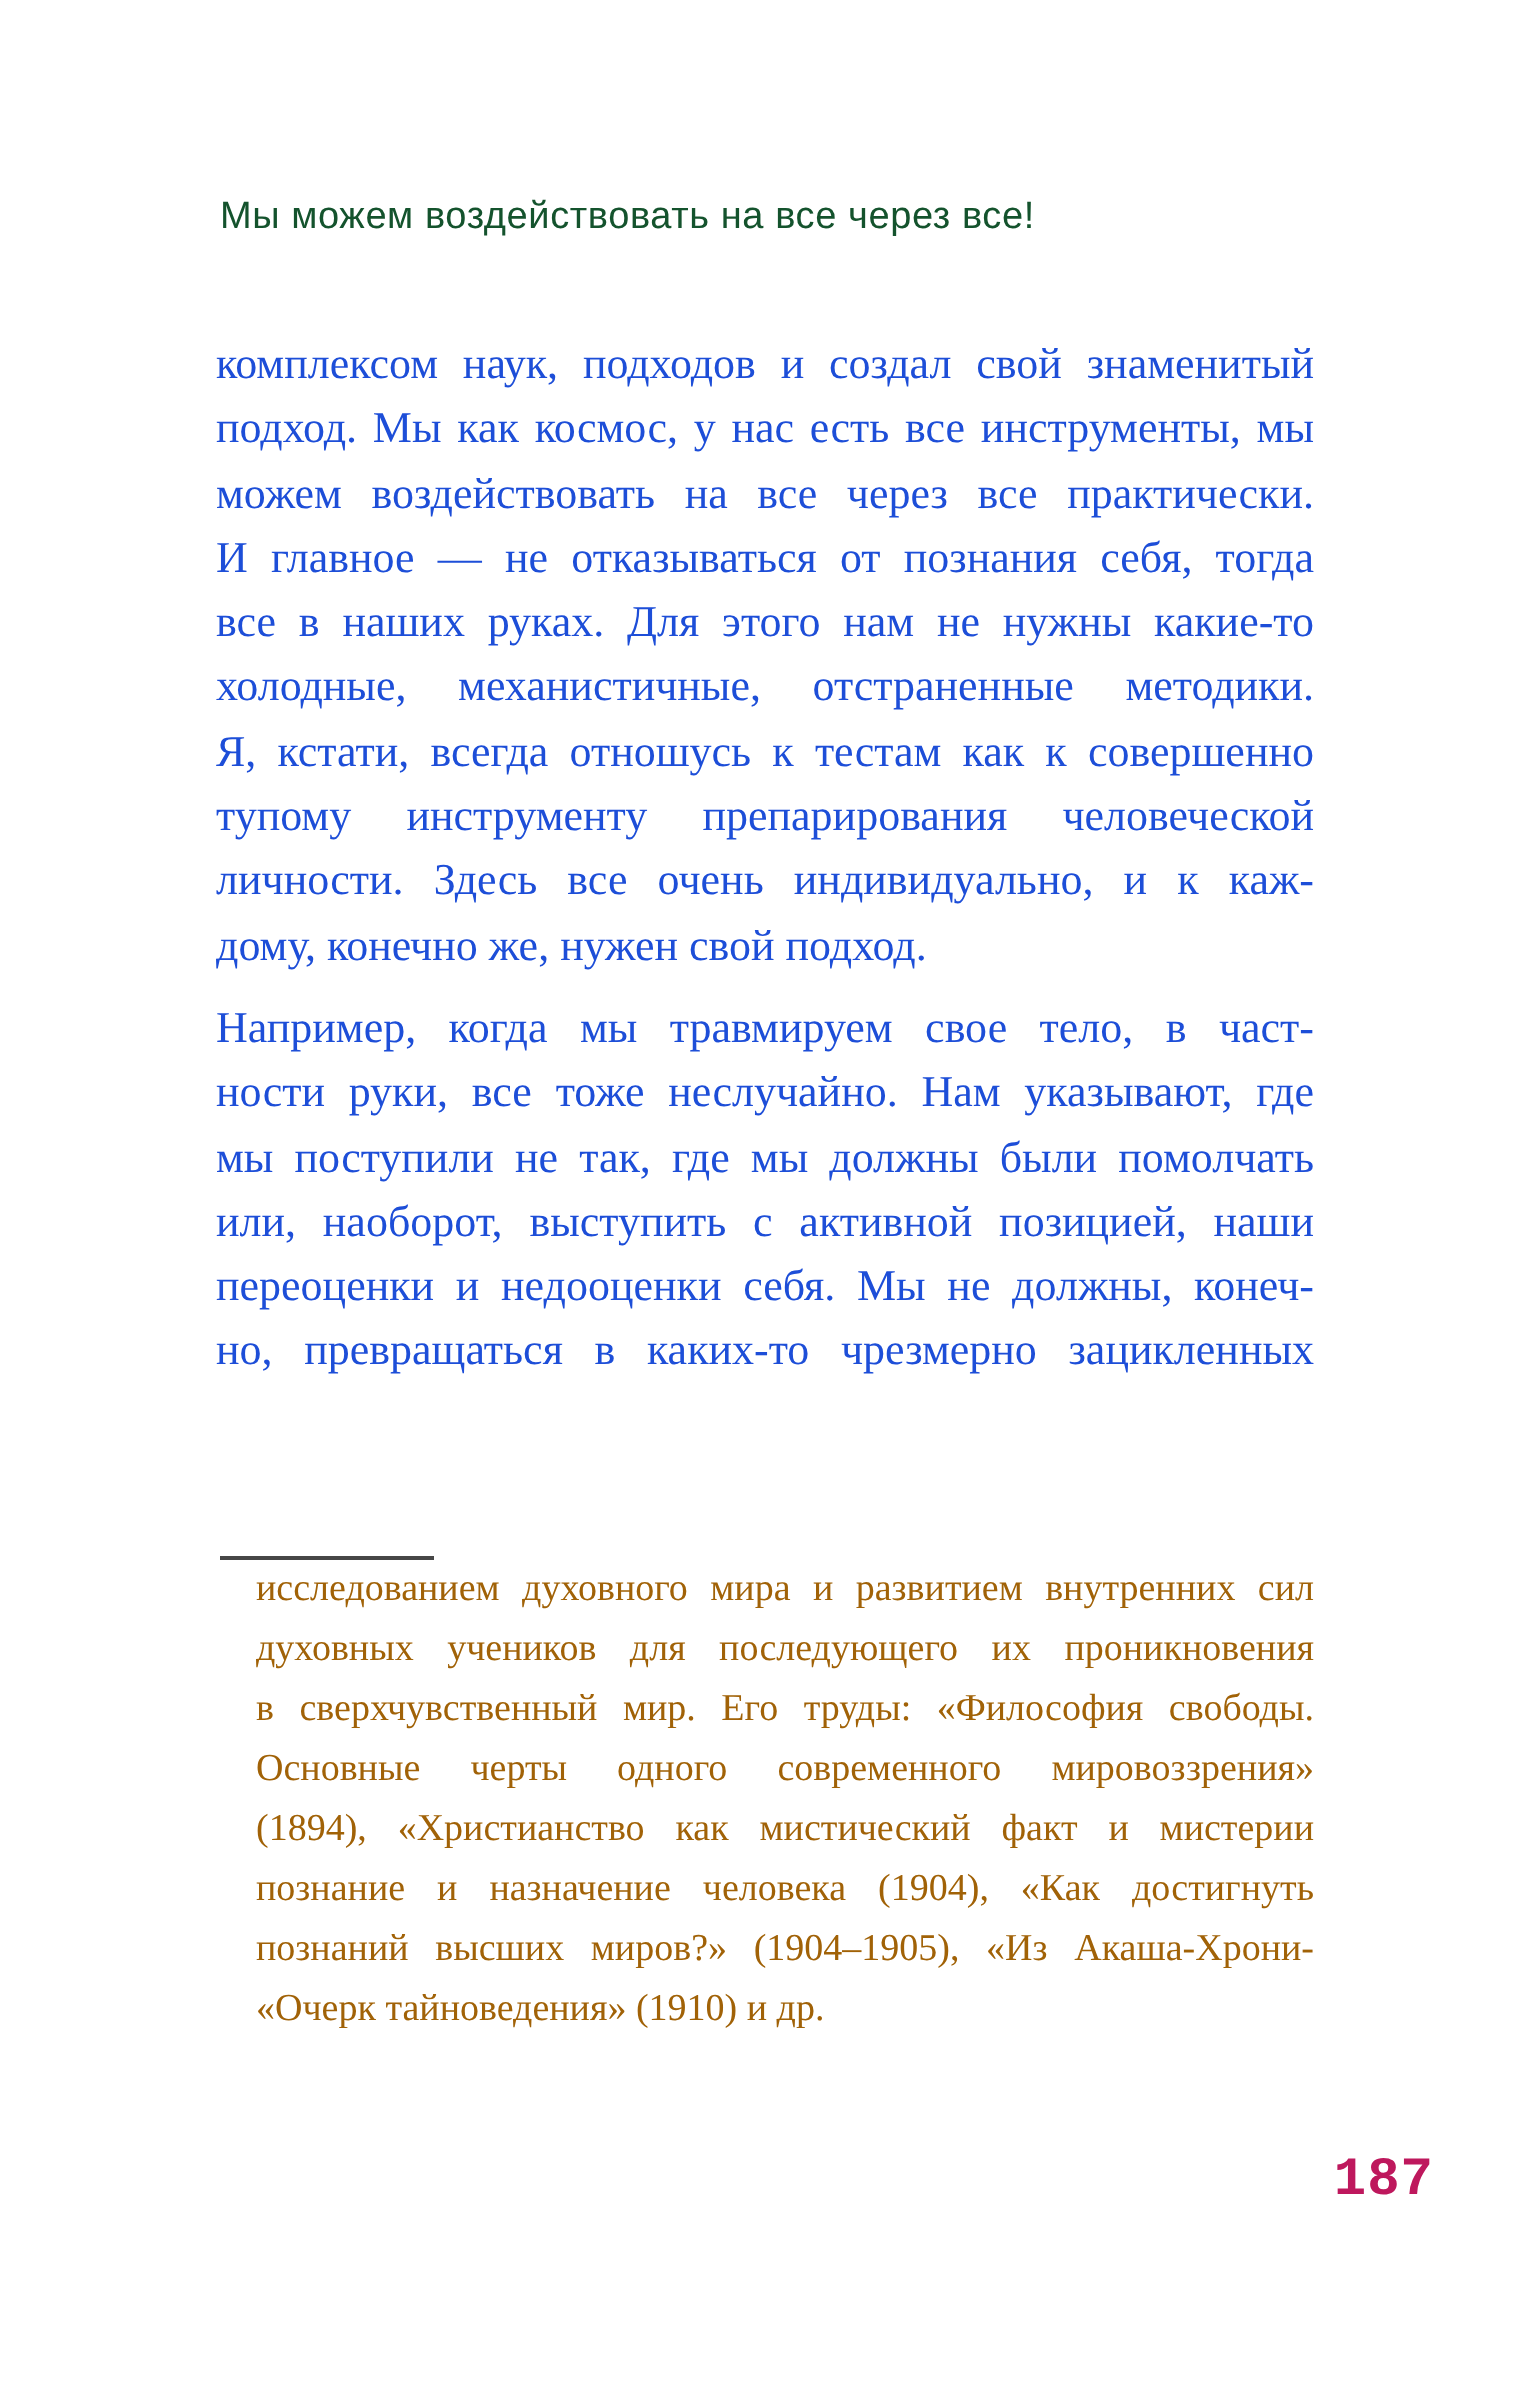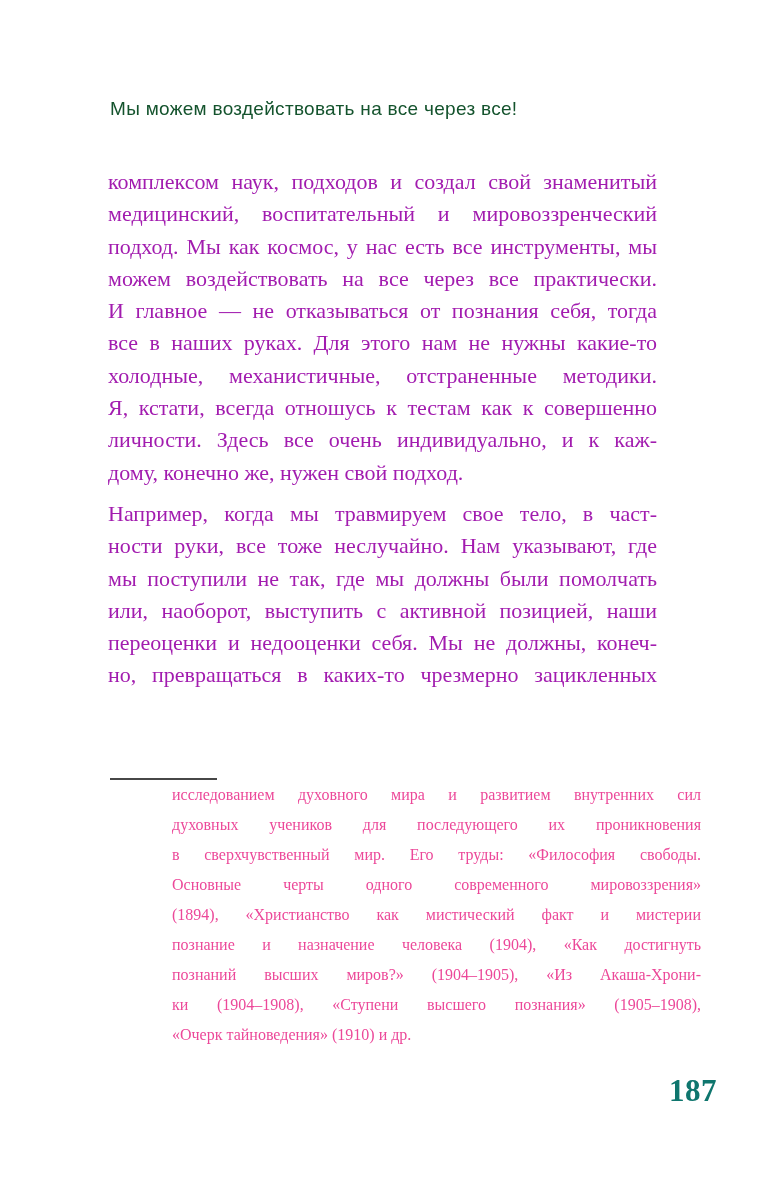--- a/index.html
+++ b/index.html
@@ -27,21 +27,21 @@
     letter-spacing: 0.3px;
   }
   .body-block {
     position: absolute;
     left: 108px;
     top: 166px;
     width: 549px;
     font-family: "Liberation Serif", "DejaVu Serif", serif;
     font-size: 22px;
     line-height: 32.3px;
-    color: #a21caf;
+    color: #1d4ed8;
   }
   .paragraph + .paragraph {
     margin-top: 9px;
   }
   .tline {
     text-align: justify;
     text-align-last: justify;
   }
   .paragraph[data-justify-last="false"] .tline-last,
   .footnote-block[data-justify-last="false"] .tline-last {
@@ -54,54 +54,53 @@
     width: 107px;
     height: 0;
     border-top: 2px solid #474747;
   }
   .footnote-block {
     position: absolute;
     left: 128px;
     top: 780px;
     width: 529px;
     font-family: "Liberation Serif", "DejaVu Serif", serif;
-    font-size: 16px;
+    font-size: 19px;
     line-height: 30px;
-    color: #ec4899;
-    margin-left: 44px;
+    color: #a16207;
   }
   .page-number {
     position: absolute;
     right: 46px;
     top: 1073px;
-    font-family: Liberation Serif, serif;
+    font-family: Liberation Mono, monospace;
     font-weight: bold;
-    font-size: 31px;
+    font-size: 27px;
     line-height: 36px;
-    color: #0f766e;
+    color: #be185d;
     letter-spacing: 0.5px;
   }
 </style>
 </head>
 <body>
 
 <div class="page">
 
   <div class="running-header">Мы можем воздействовать на все через все!</div>
 
   <div class="body-block">
     <div class="paragraph" data-justify-last="false">
         <div class="tline">комплексом наук, подходов и создал свой знаменитый</div>
-        <div class="tline">медицинский, воспитательный и мировоззренческий</div>
         <div class="tline">подход. Мы как космос, у нас есть все инструменты, мы</div>
         <div class="tline">можем воздействовать на все через все практически.</div>
         <div class="tline">И главное — не отказываться от познания себя, тогда</div>
         <div class="tline">все в наших руках. Для этого нам не нужны какие-то</div>
         <div class="tline">холодные, механистичные, отстраненные методики.</div>
         <div class="tline">Я, кстати, всегда отношусь к тестам как к совершенно</div>
+        <div class="tline">тупому инструменту препарирования человеческой</div>
         <div class="tline">личности. Здесь все очень индивидуально, и к каж-</div>
         <div class="tline tline-last">дому, конечно же, нужен свой подход.</div>
       </div>
     <div class="paragraph" data-justify-last="true">
         <div class="tline">Например, когда мы травмируем свое тело, в част-</div>
         <div class="tline">ности руки, все тоже неслучайно. Нам указывают, где</div>
         <div class="tline">мы поступили не так, где мы должны были помолчать</div>
         <div class="tline">или, наоборот, выступить с активной позицией, наши</div>
         <div class="tline">переоценки и недооценки себя. Мы не должны, конеч-</div>
         <div class="tline">но, превращаться в каких-то чрезмерно зацикленных</div>
@@ -111,19 +110,18 @@
   <div class="footnote-rule"></div>
 
   <div class="footnote-block" data-justify-last="false">
       <div class="tline">исследованием духовного мира и развитием внутренних сил</div>
       <div class="tline">духовных учеников для последующего их проникновения</div>
       <div class="tline">в сверхчувственный мир. Его труды: «Философия свободы.</div>
       <div class="tline">Основные черты одного современного мировоззрения»</div>
       <div class="tline">(1894), «Христианство как мистический факт и мистерии</div>
       <div class="tline">познание и назначение человека (1904), «Как достигнуть</div>
       <div class="tline">познаний высших миров?» (1904–1905), «Из Акаша-Хрони-</div>
-      <div class="tline">ки (1904–1908), «Ступени высшего познания» (1905–1908),</div>
       <div class="tline tline-last">«Очерк тайноведения» (1910) и др.</div>
     </div>
 
   <div class="page-number">187</div>
 
 </div>
 
 </body></html>

